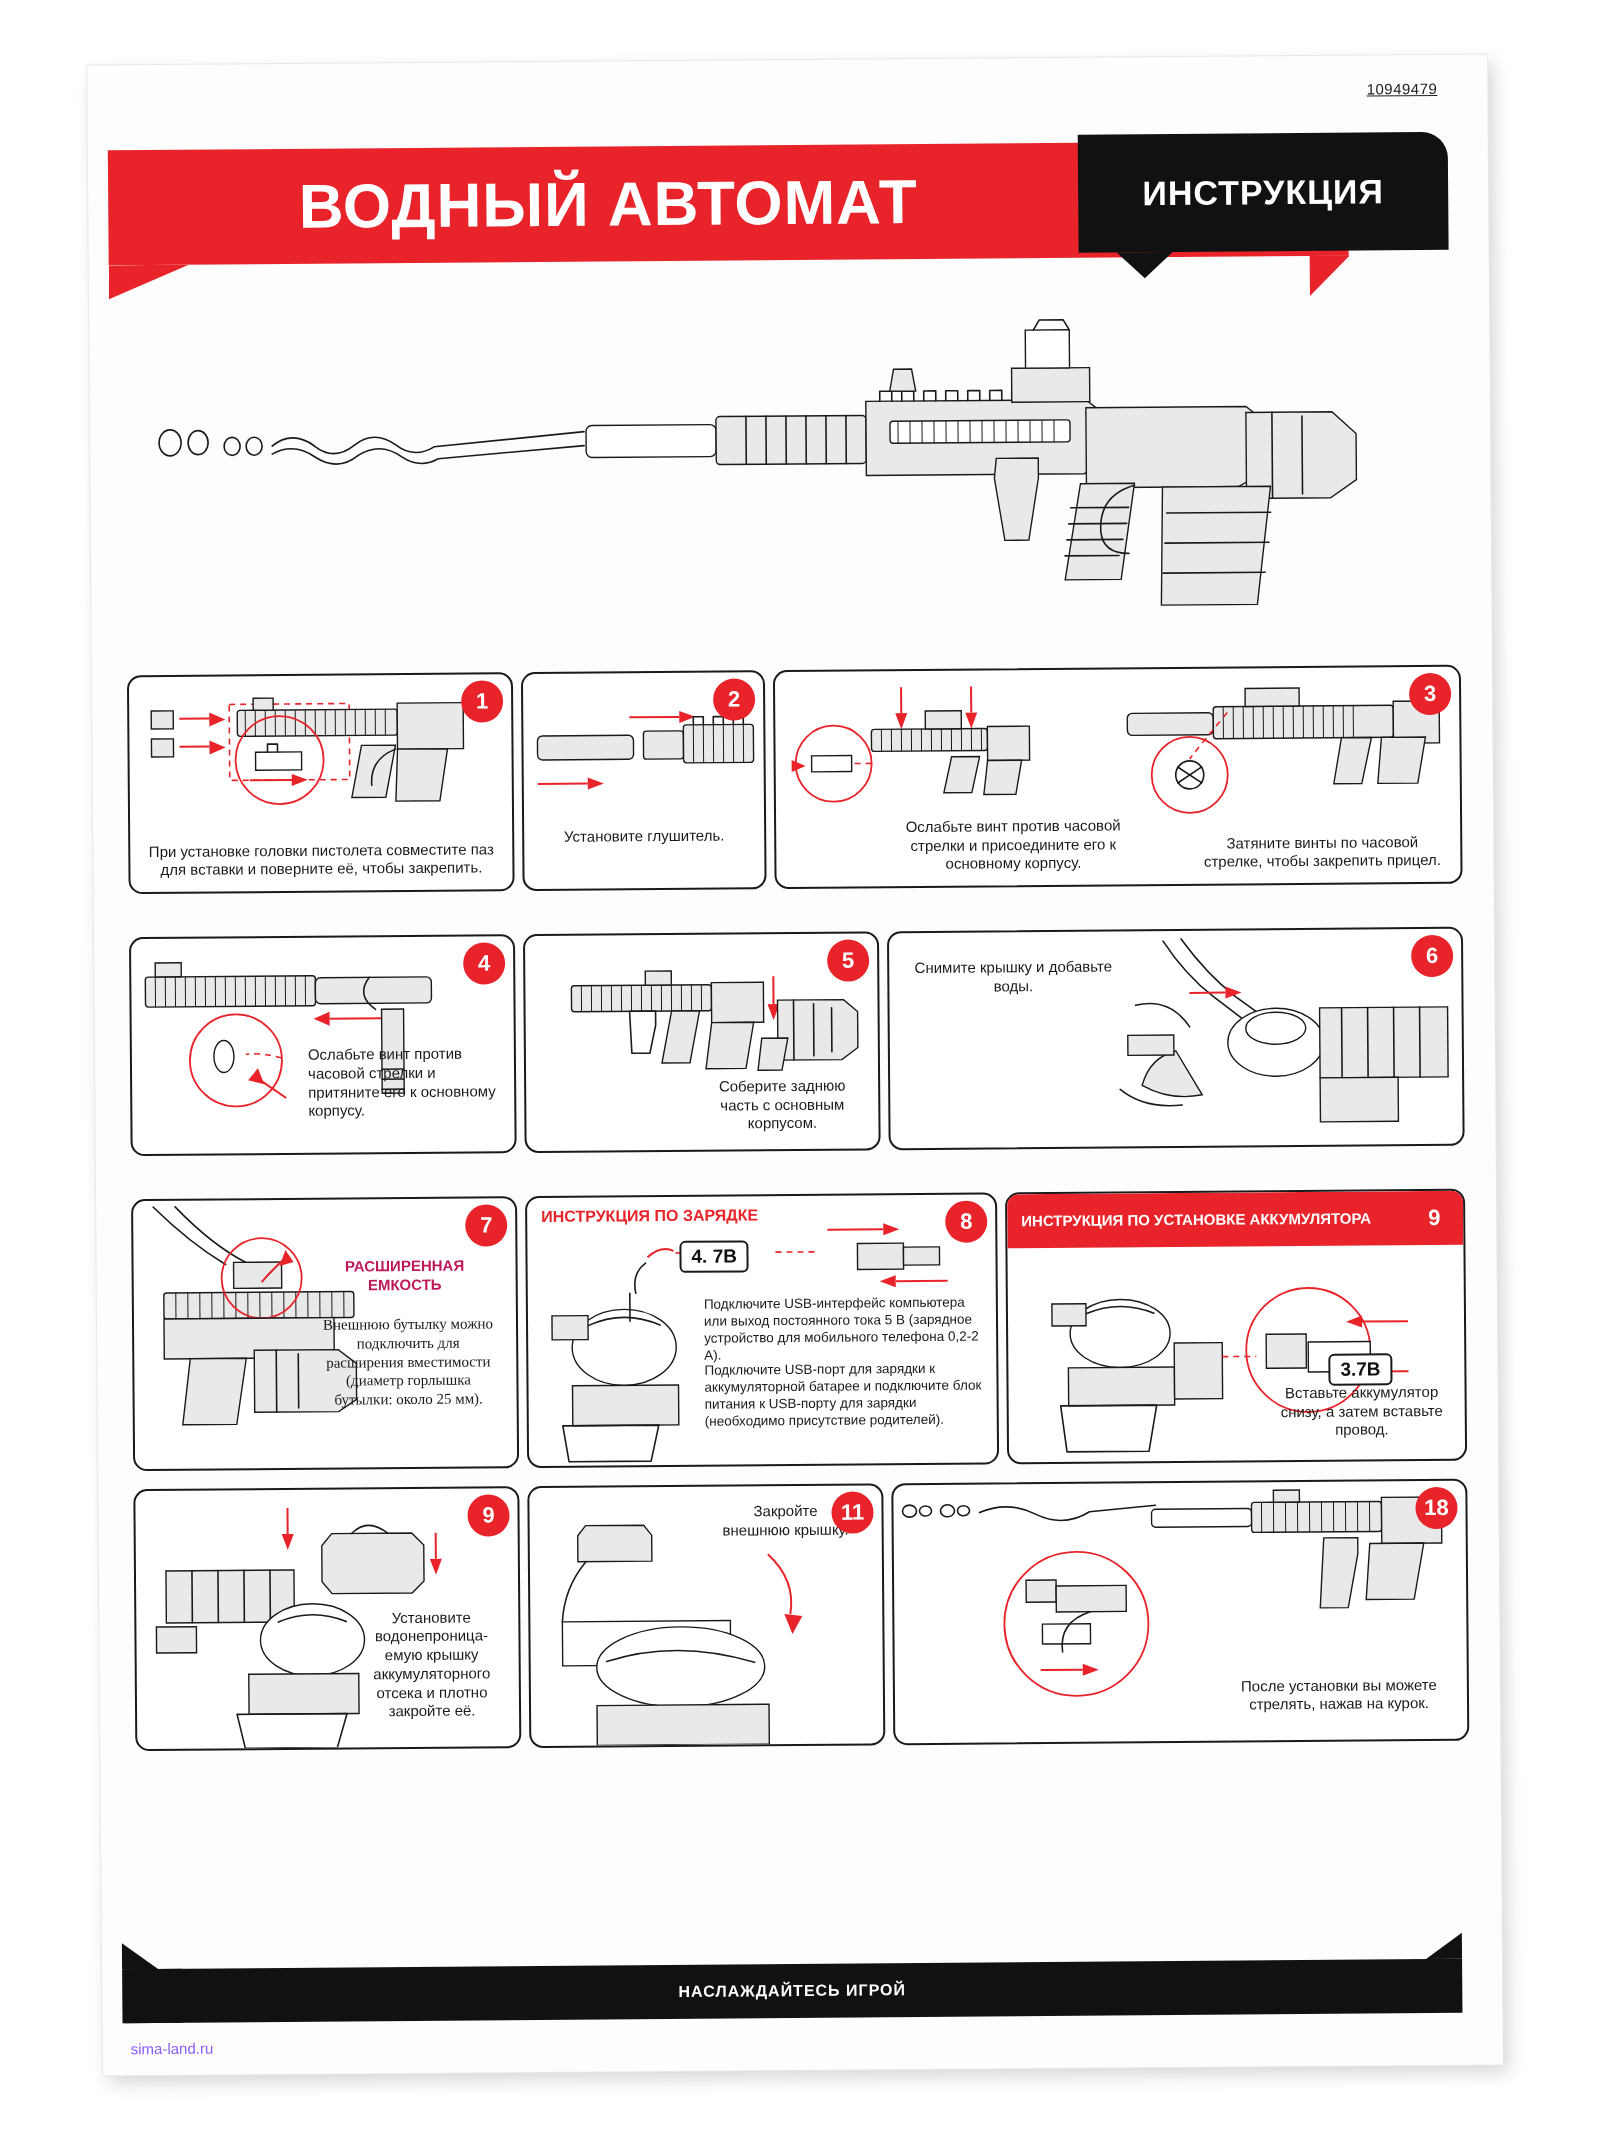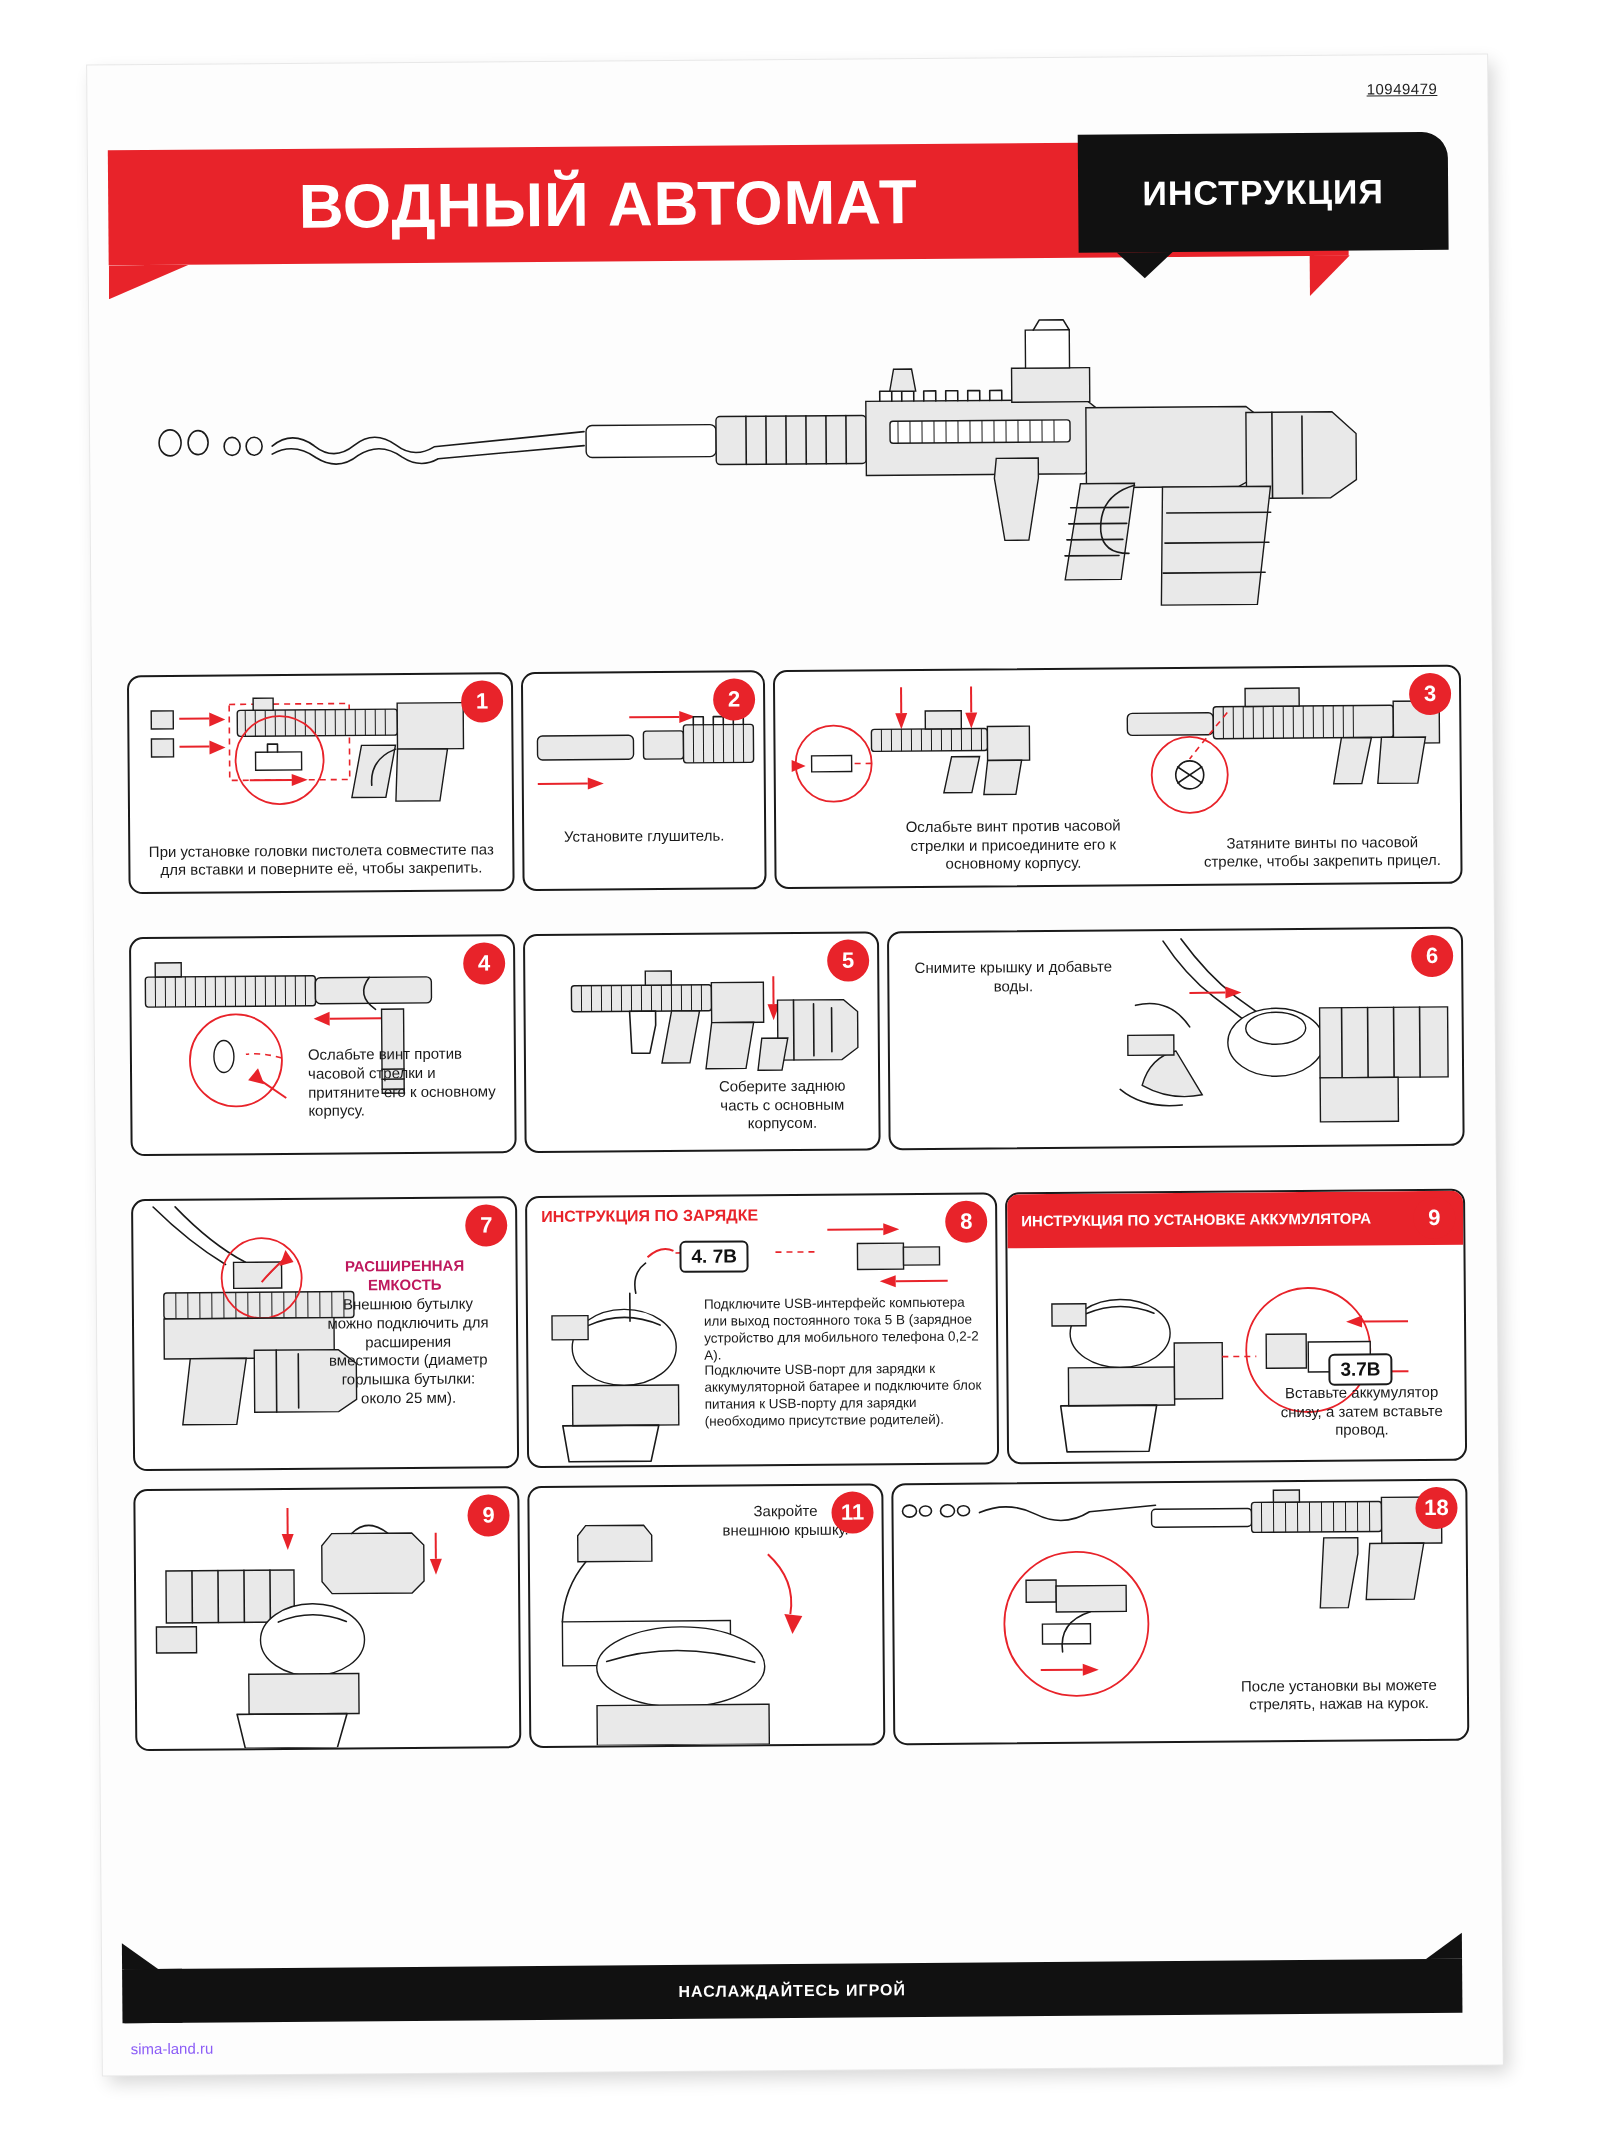--- a/index.html
+++ b/index.html
@@ -368,21 +368,21 @@
           <path class="lnt" d="M42 92 v26 M54 92 v26 M66 92 v26 M78 92 v26 M90 92 v26 M102 92 v26 M114 92 v26 M126 92 v26 M138 92 v26 M150 92 v26 M162 92 v26 M174 92 v26 M186 92 v26 M198 92 v26 M210 92 v26"></path>
           <circle cx="128" cy="78" r="40" class="circ"></circle>
           <path class="redf" d="M152 50 l-6 16 l14 -4 z"></path>
           <path class="red" stroke-width="2" d="M154 56 q-16 14 -26 26"></path>
           <path class="fillgrey" d="M30 118 h170 v40 h-170 z"></path>
           <path class="fillgrey" d="M56 158 h56 l-10 66 h-54 z"></path>
           <path class="fillgrey" d="M120 150 h84 l18 14 v36 l-18 12 h-84 z"></path>
           <path class="ln" d="M142 150 v62 M164 154 v54"></path>
         </svg>
         <div class="cap red" style="left:186px;width:170px;top:58px;">РАСШИРЕННАЯ ЕМКОСТЬ</div>
-        <div class="cap" style="left:186px;width:176px;top:96px;">Внешнюю бутылку можно подключить для расширения вместимости (диаметр горлышка бутылки: около 25 мм).</div>
+        <div class="cap" style="left:186px;width:176px;top:116px;font-family:Liberation Serif, serif;">Внешнюю бутылку можно подключить для расширения вместимости (диаметр горлышка бутылки: около 25 мм).</div>
       </div>
 
       <div class="panel" style="left:394px;top:0;width:468px;height:268px;">
         <div class="num">8</div>
         <div class="charge-title">ИНСТРУКЦИЯ ПО ЗАРЯДКЕ</div>
         <div class="batt-label" style="left:152px;top:44px;">4. 7В</div>
         <svg width="468" height="268" viewBox="0 0 468 268">
 
           <path class="ln" d="M108 96 q-4 -20 10 -30"></path>
           <path class="red" stroke-width="2" fill="none" d="M120 60 q14 -12 26 -6"></path>
@@ -447,20 +447,21 @@
           <path class="ln" d="M216 44 q16 -16 36 0"></path>
 
           <path class="fillgrey" d="M30 80 h128 v52 h-128 z"></path>
           <path class="ln" d="M56 80 v52 M82 80 v52 M108 80 v52 M134 80 v52"></path>
           <ellipse cx="176" cy="150" rx="52" ry="36" class="fillwhite"></ellipse>
           <path class="ln" d="M142 132 q34 -14 68 0"></path>
           <path class="fillgrey" d="M112 184 h110 v40 h-110 z"></path>
           <path class="ln" d="M100 224 h110 l-10 34 h-92 z"></path>
           <path class="fillgrey" d="M20 136 h40 v26 h-40 z"></path>
         </svg>
+        <div class="cap" style="right:12px;width:150px;bottom:26px;">Установите водонепроница-емую крышку аккумуляторного отсека и плотно закройте её.</div>
       </div>
 
       <div class="panel" style="left:394px;top:0;width:352px;height:258px;">
         <div class="num">11</div>
         <svg width="352" height="258" viewBox="0 0 352 258">
           <path class="fillgrey" d="M56 38 h58 l8 10 v26 h-74 v-26 z"></path>
           <path class="ln" d="M56 74 q-22 26 -24 60"></path>
           <path class="fillwhite" d="M32 134 h168 v44 h-168 z"></path>
           <ellipse cx="150" cy="180" rx="84" ry="40" class="fillwhite"></ellipse>
           <path class="ln" d="M76 174 q70 -22 148 2"></path>

